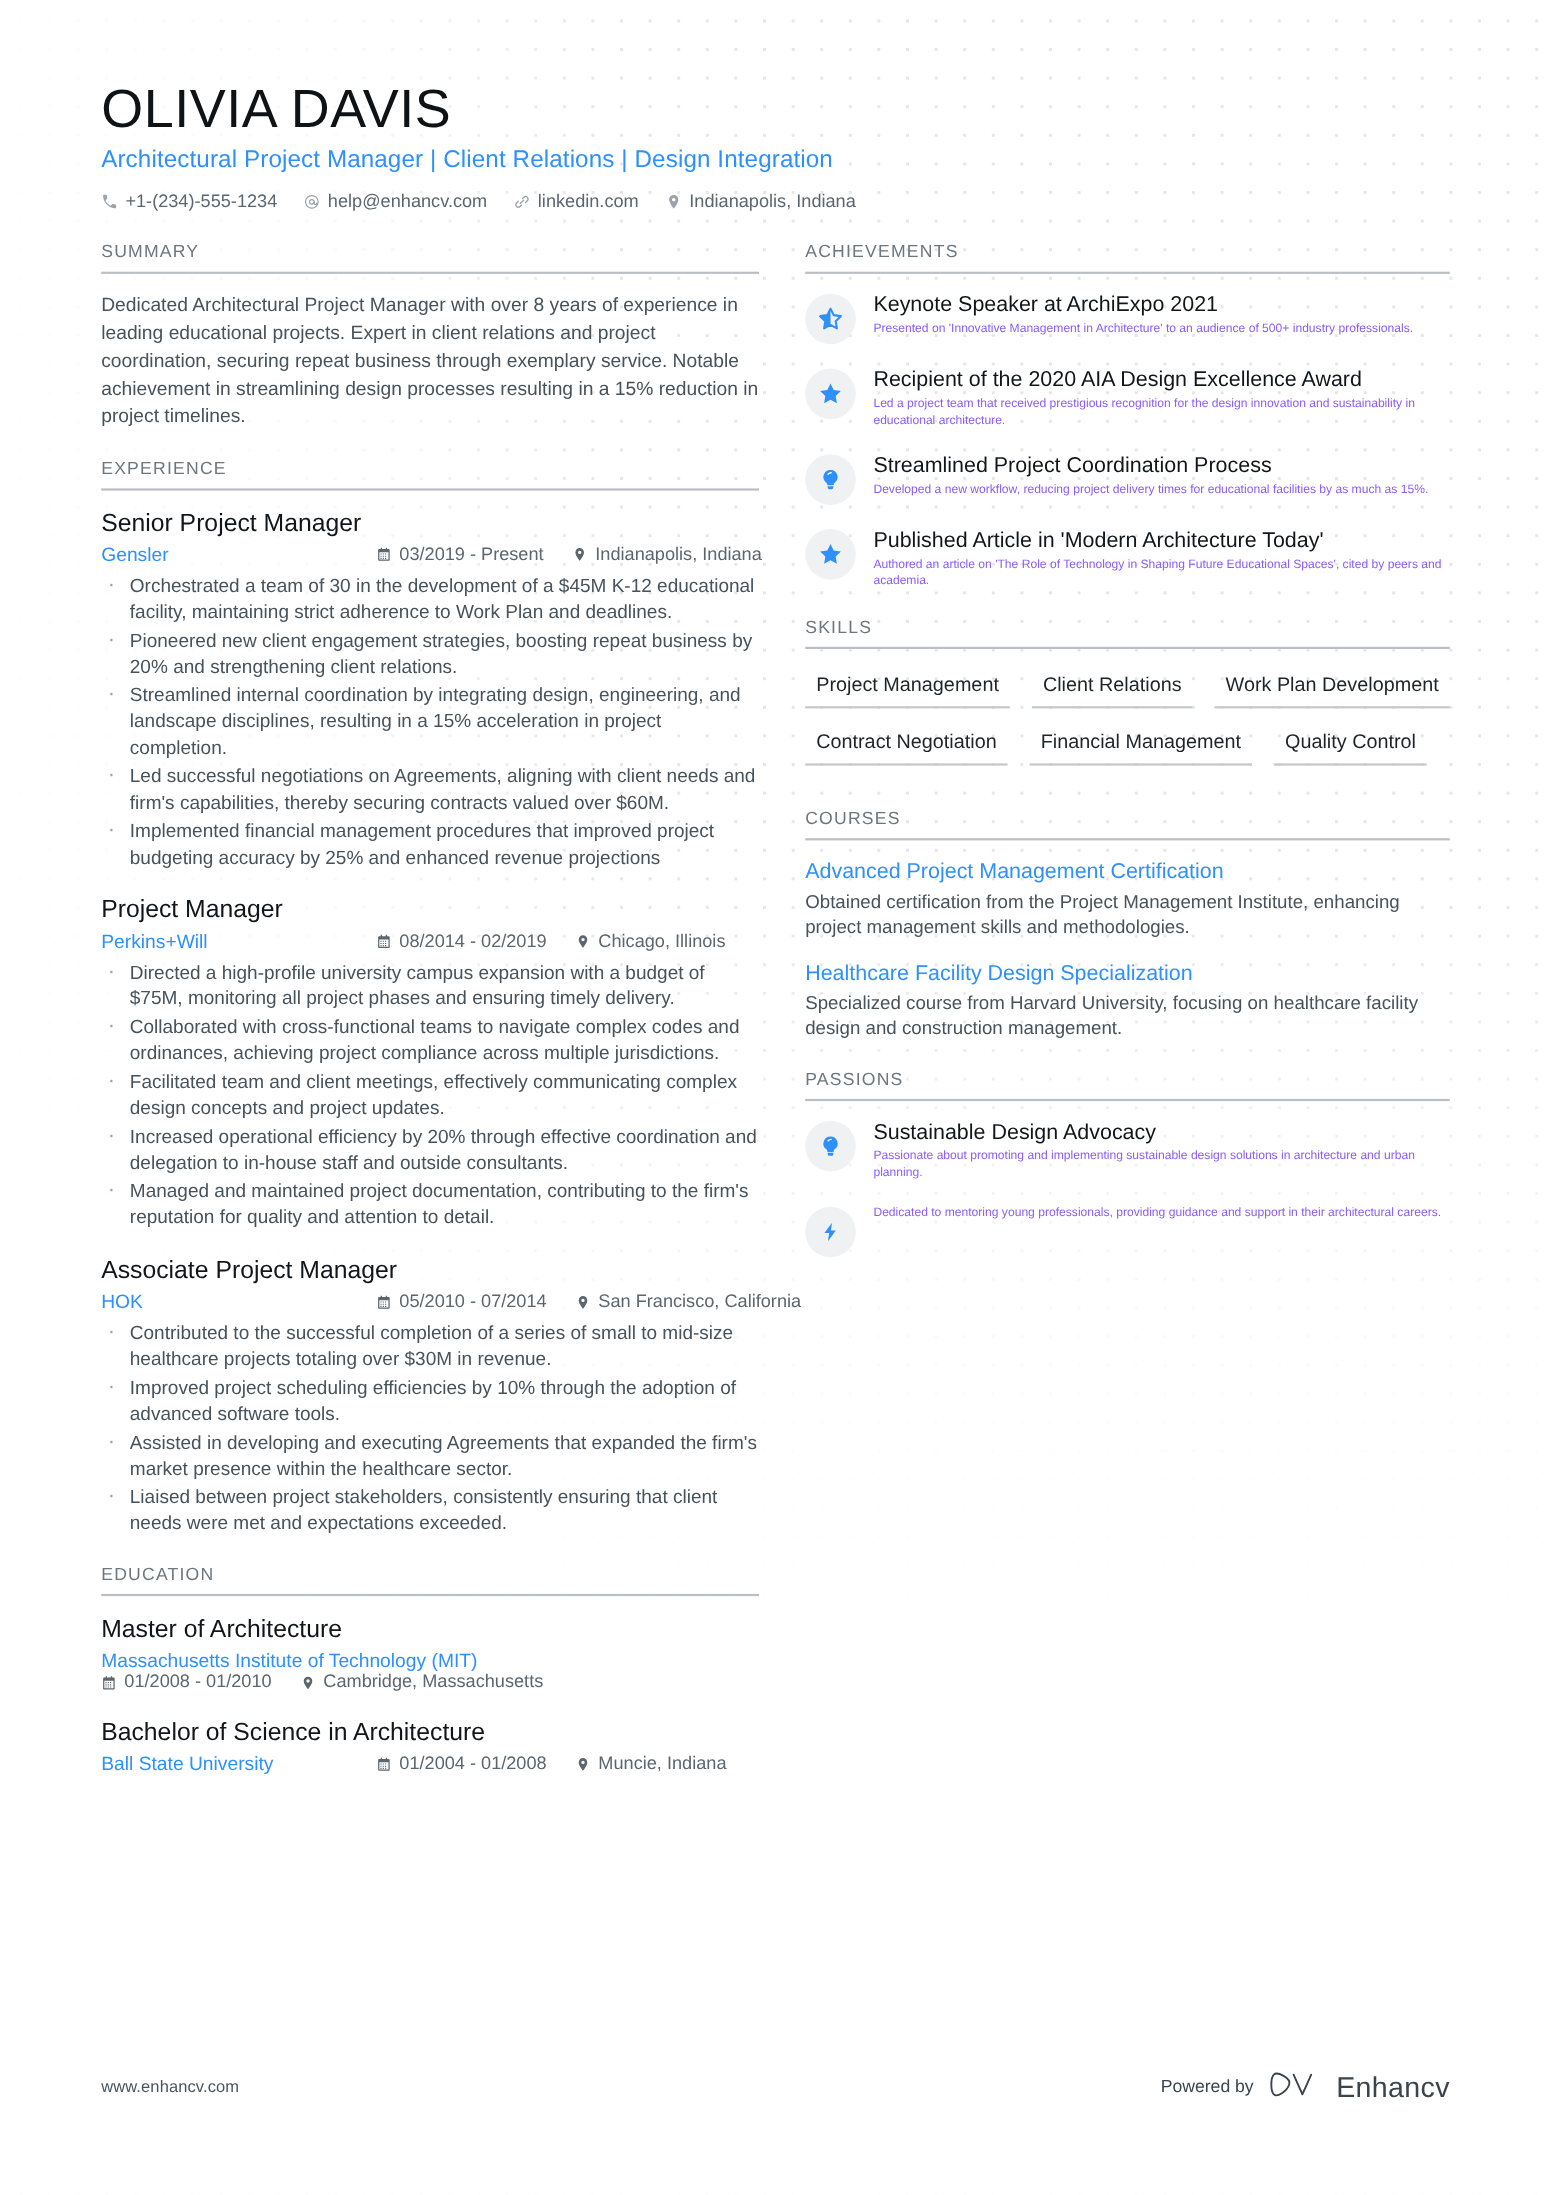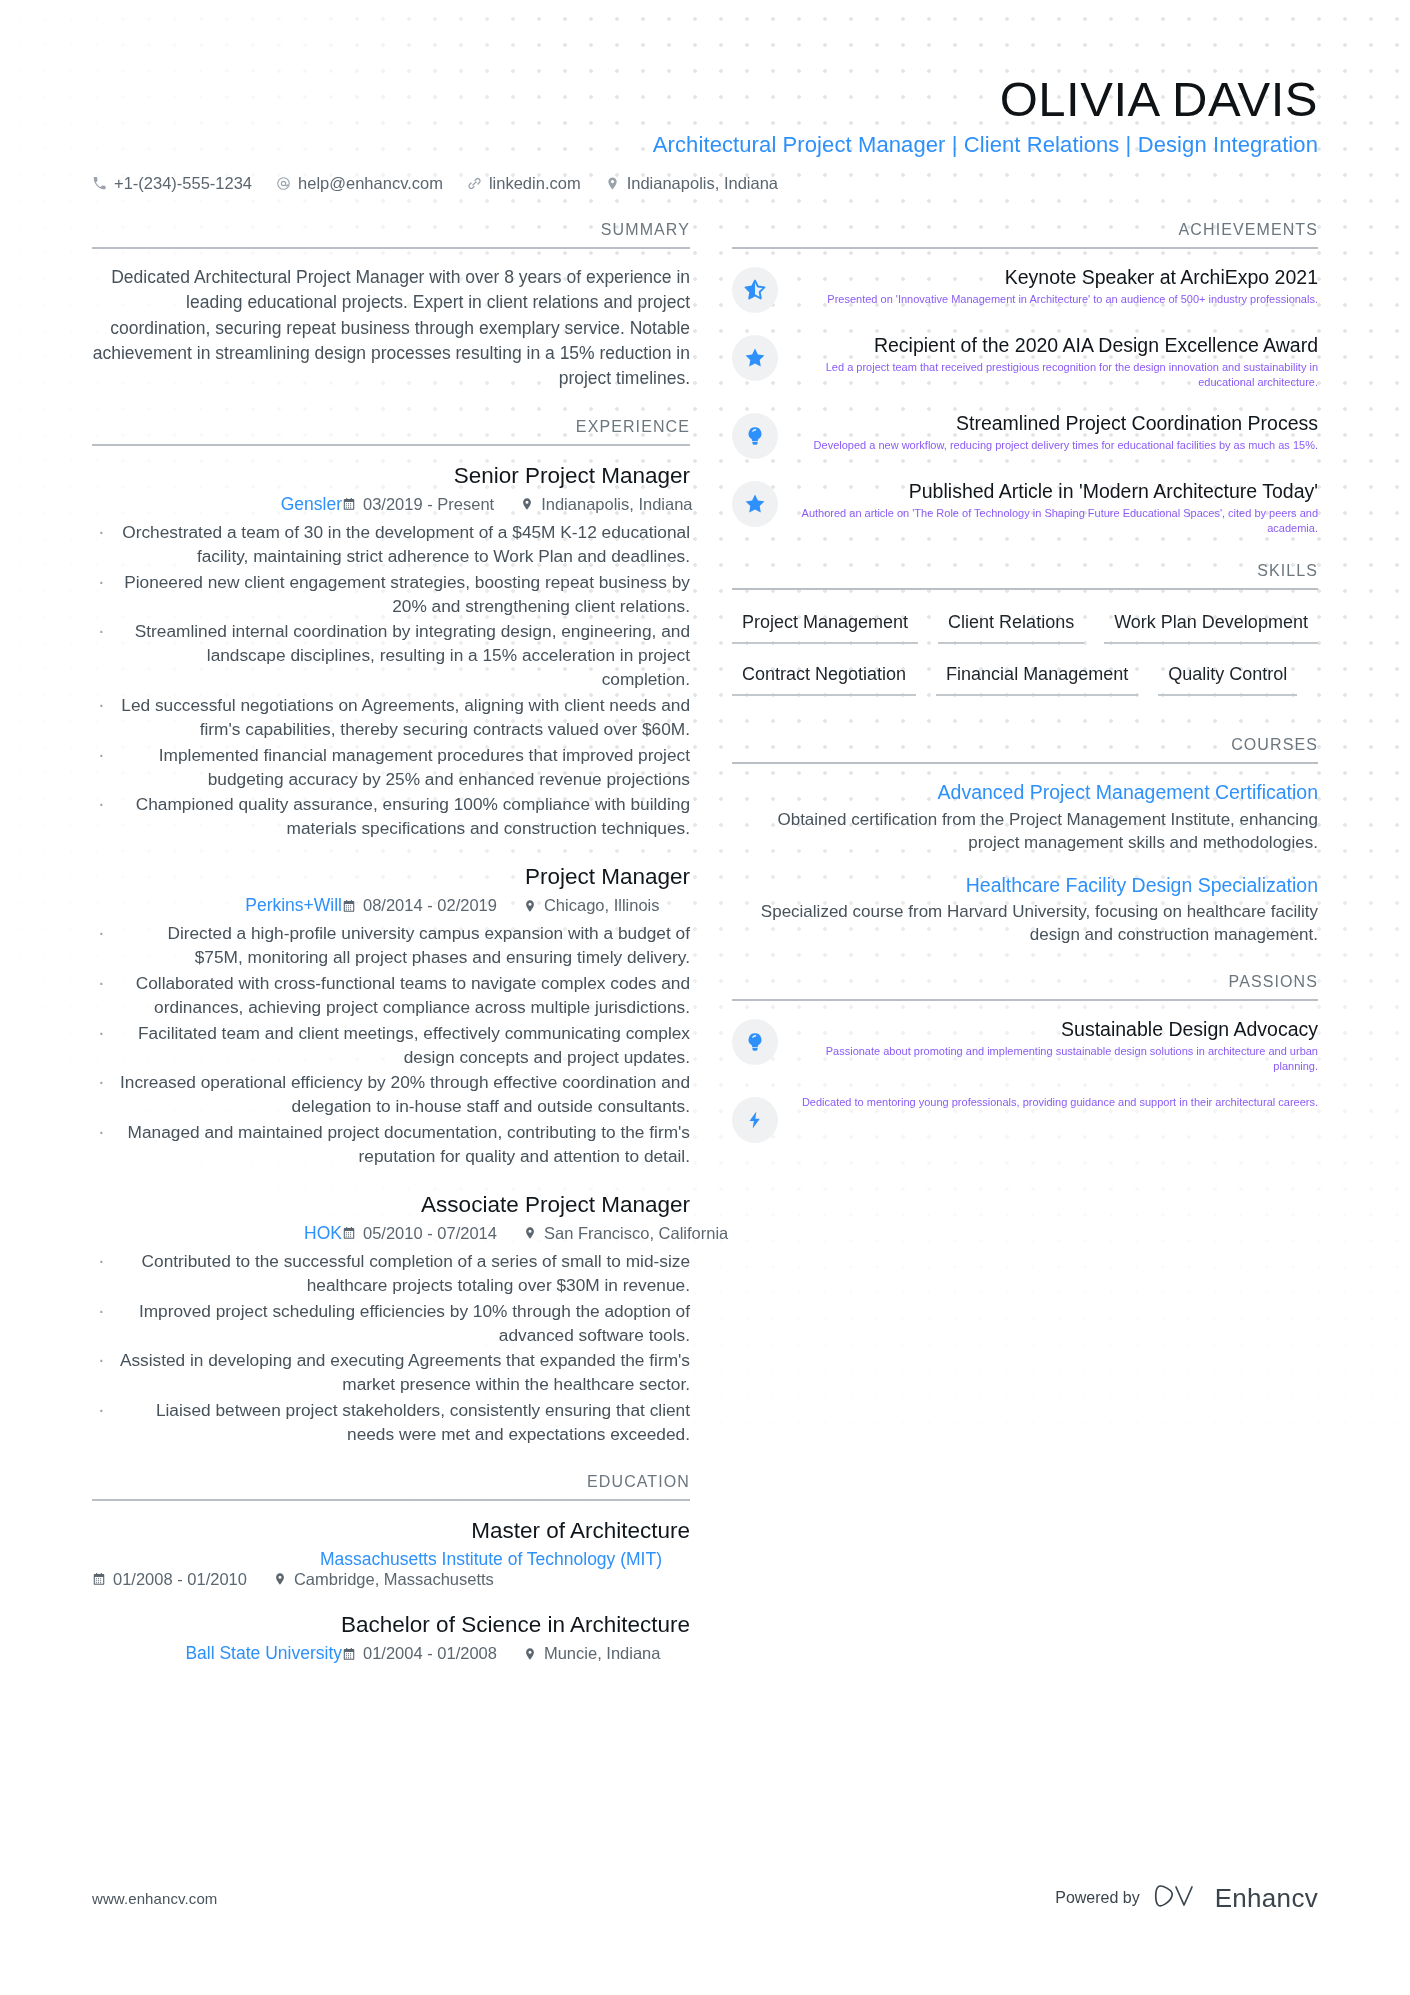--- a/index.html
+++ b/index.html
@@ -11,21 +11,20 @@
     font-family: "Liberation Sans", sans-serif;
     color: #2f3a44;
   }
   .page {
     position: relative;
     width: 1410px;
     height: 1995px;
     background: #ffffff;
     overflow: hidden;
     box-sizing: border-box;
-    text-align: right;
   }
   
   .dot-layer {
     position: absolute;
     inset: 0;
     background-image: radial-gradient(#dedede 1.6px, transparent 1.7px);
     background-size: 26px 26px;
     background-position: 6px 6px;
     opacity: .75;
     pointer-events: none;
@@ -362,21 +361,20 @@
                 </span>
                 <span>Indianapolis, Indiana</span>
               </span>
             </div>
             <ul class="bullets">
               <li>Orchestrated a team of 30 in the development of a $45M K-12 educational facility, maintaining strict adherence to Work Plan and deadlines.</li>
               <li>Pioneered new client engagement strategies, boosting repeat business by 20% and strengthening client relations.</li>
               <li>Streamlined internal coordination by integrating design, engineering, and landscape disciplines, resulting in a 15% acceleration in project completion.</li>
               <li>Led successful negotiations on Agreements, aligning with client needs and firm's capabilities, thereby securing contracts valued over $60M.</li>
               <li>Implemented financial management procedures that improved project budgeting accuracy by 25% and enhanced revenue projections</li>
-              <li>Championed quality assurance, ensuring 100% compliance with building materials specifications and construction techniques.</li>
             </ul>
           </div>
 
           <div class="entry">
             <div class="entry-title">Project Manager</div>
             <div class="entry-meta">
               <span class="entry-org">Perkins+Will</span>
               <span class="meta-chunk">
                 <span class="ico">
                   <svg width="14" height="14" viewBox="0 0 24 24" fill="currentColor">

